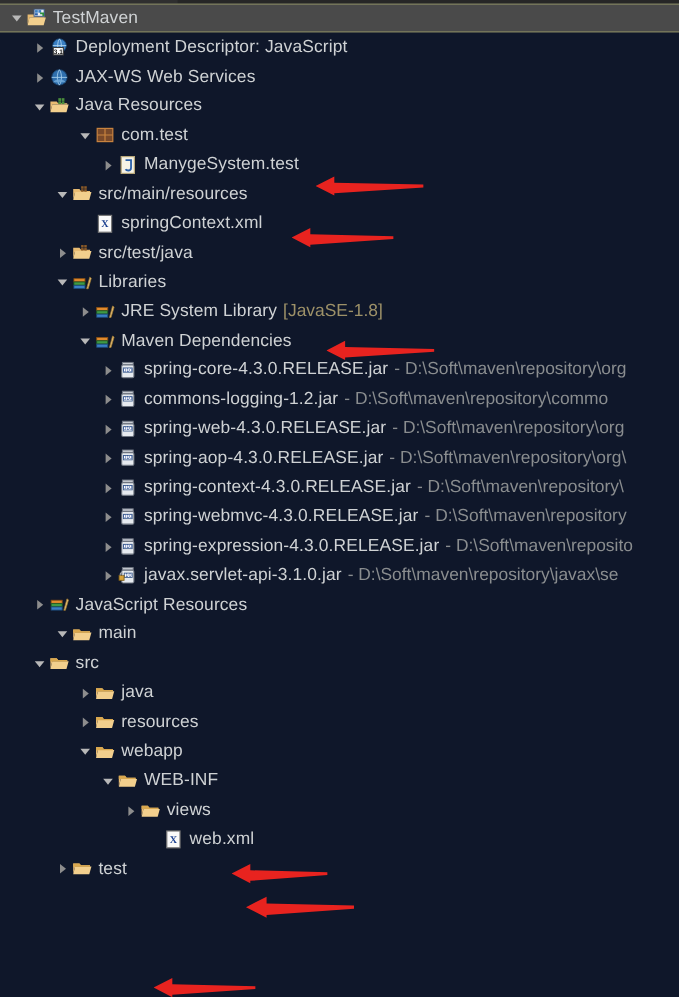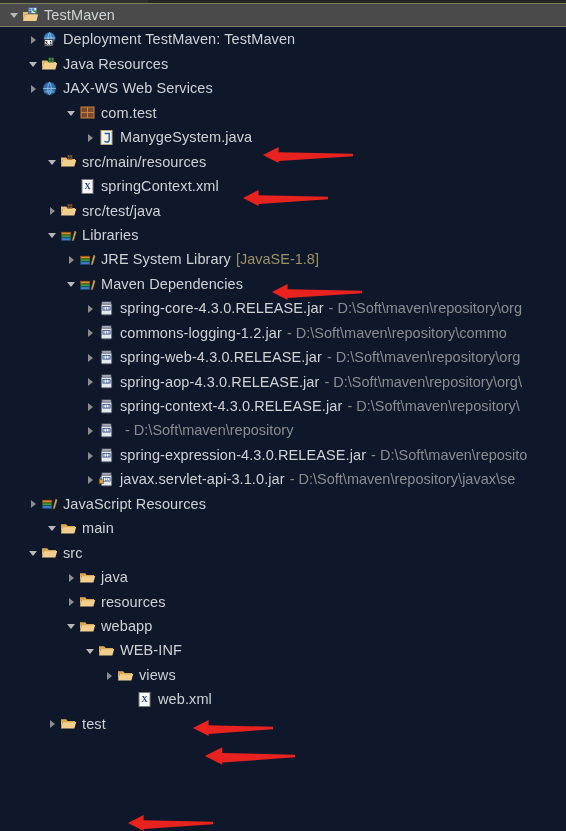--- a/index.html
+++ b/index.html
@@ -111,71 +111,71 @@
         <span class="indent" style="width: 27px;"></span>
         <span class="twisty collapsed"></span>
         <span class="icon">
           <svg width="17" height="17" viewBox="0 0 17 17">
             <circle cx="8.6" cy="7" r="5.6" fill="#3a7fc4" stroke="#1c4c7c" stroke-width="0.8"></circle>
             <path d="M3 7h11.2M8.6 1.4c2 2.4 2 8.8 0 11.2M8.6 1.4c-2 2.4-2 8.8 0 11.2" fill="none" stroke="#b9dcf5" stroke-width="0.7"></path>
             <rect x="3.4" y="8.6" width="8.4" height="6.2" fill="#ffffff" stroke="#3a3a3a" stroke-width="0.9"></rect>
             <text x="7.6" y="13.6" font-size="5.4" font-family="Liberation Sans, sans-serif" font-weight="bold" fill="#111" text-anchor="middle">3.1</text>
           </svg>
         </span>
-        <span class="label">Deployment TestMaven: TestMaven</span>
+        <span class="label">Deployment Descriptor: JavaScript</span>
+      </div>
+      <div class="row">
+        <span class="indent" style="width: 27px;"></span>
+        <span class="twisty collapsed"></span>
+        <span class="icon">
+          <svg width="17" height="17" viewBox="0 0 17 17">
+            <circle cx="8.5" cy="8.5" r="6.4" fill="#2f6fae" stroke="#1b4570" stroke-width="0.8"></circle>
+            <path d="M2.1 8.5h12.8M8.5 2.1c2.3 2.8 2.3 9.9 0 12.8M8.5 2.1c-2.3 2.8-2.3 9.9 0 12.8" fill="none" stroke="#a9d2ef" stroke-width="0.7"></path>
+            <path d="M3 12.5c2.6-3.4 8.4-3.4 11 0" fill="#6fa8d8" opacity="0.85"></path>
+          </svg>
+        </span>
+        <span class="label">JAX-WS Web Services</span>
       </div>
       <div class="row">
         <span class="indent" style="width: 27px;"></span>
         <span class="twisty expanded"></span>
         <span class="icon">
           <svg width="17" height="17" viewBox="0 0 17 17">
             <path d="M1 4.5h5.2l1.3 1.6H15v1H2.6L1 13.2z" fill="#e8bb72"></path>
             <path d="M2.6 7.1h13.6L14.4 13.6H1z" fill="#f2cf8d"></path>
             <rect x="7.6" y="1.8" width="2.3" height="2.3" fill="#4a8f3c"></rect>
             <rect x="10.4" y="1.8" width="2.3" height="2.3" fill="#4a8f3c"></rect>
             <rect x="7.6" y="4.4" width="2.3" height="2.3" fill="#4a8f3c"></rect>
             <rect x="10.4" y="4.4" width="2.3" height="2.3" fill="#4a8f3c"></rect>
           </svg>
         </span>
         <span class="label">Java Resources</span>
       </div>
       <div class="row">
-        <span class="indent" style="width: 27px;"></span>
-        <span class="twisty collapsed"></span>
-        <span class="icon">
-          <svg width="17" height="17" viewBox="0 0 17 17">
-            <circle cx="8.5" cy="8.5" r="6.4" fill="#2f6fae" stroke="#1b4570" stroke-width="0.8"></circle>
-            <path d="M2.1 8.5h12.8M8.5 2.1c2.3 2.8 2.3 9.9 0 12.8M8.5 2.1c-2.3 2.8-2.3 9.9 0 12.8" fill="none" stroke="#a9d2ef" stroke-width="0.7"></path>
-            <path d="M3 12.5c2.6-3.4 8.4-3.4 11 0" fill="#6fa8d8" opacity="0.85"></path>
-          </svg>
-        </span>
-        <span class="label">JAX-WS Web Services</span>
-      </div>
-      <div class="row">
         <span class="indent" style="width: 65px;"></span>
         <span class="twisty expanded"></span>
         <span class="icon">
           <svg width="17" height="17" viewBox="0 0 17 17">
             <rect x="2" y="3" width="13" height="11" fill="#7a4a2a" stroke="#c8833f" stroke-width="1"></rect>
             <line x1="8.5" y1="3" x2="8.5" y2="14" stroke="#c8833f" stroke-width="1"></line>
             <line x1="2" y1="8.5" x2="15" y2="8.5" stroke="#c8833f" stroke-width="1"></line>
           </svg>
         </span>
         <span class="label">com.test</span>
       </div>
       <div class="row">
         <span class="indent" style="width: 84px;"></span>
         <span class="twisty collapsed"></span>
         <span class="icon">
           <svg width="17" height="17" viewBox="0 0 17 17">
             <rect x="3" y="1.5" width="11" height="14" fill="#f6f3e6" stroke="#b9a87a" stroke-width="1"></rect>
             <path d="M6.6 4.5h4.6v6.2c0 1.5-1 2.4-2.4 2.4-1 0-1.8-.4-2.2-1" fill="none" stroke="#2a5fa8" stroke-width="1.5"></path>
           </svg>
         </span>
-        <span class="label">ManygeSystem.java</span>
+        <span class="label">ManygeSystem.test</span>
       </div>
       <div class="row">
         <span class="indent" style="width: 46px;"></span>
         <span class="twisty expanded"></span>
         <span class="icon">
           <svg width="17" height="17" viewBox="0 0 17 17">
             <path d="M1 4.5h5.2l1.3 1.6H15v1H2.6L1 13.2z" fill="#e8bb72"></path>
             <path d="M2.6 7.1h13.6L14.4 13.6H1z" fill="#f2cf8d"></path>
             <rect x="7.6" y="2.2" width="2.1" height="2.1" fill="#8a5a28"></rect>
             <rect x="10.2" y="2.2" width="2.1" height="2.1" fill="#8a5a28"></rect>
@@ -325,20 +325,21 @@
         <span class="indent" style="width: 84px;"></span>
         <span class="twisty collapsed"></span>
         <span class="icon">
           <svg width="17" height="17" viewBox="0 0 17 17">
             <rect x="4" y="2" width="9" height="2" fill="#c9cdd4" stroke="#6d7480" stroke-width="0.8"></rect>
             <rect x="3.4" y="4.2" width="10.2" height="10.6" rx="1.2" fill="#e6eaef" stroke="#6d7480" stroke-width="0.9"></rect>
             <rect x="4.8" y="6.6" width="7.4" height="3.6" fill="#ffffff" stroke="#3a5a8a" stroke-width="0.7"></rect>
             <text x="8.5" y="9.7" font-size="4.6" font-family="Liberation Sans, sans-serif" fill="#1a3f8f" text-anchor="middle">010</text>
           </svg>
         </span>
+        <span class="label">spring-webmvc-4.3.0.RELEASE.jar</span>
         <span class="suffix">- D:\Soft\maven\repository</span>
       </div>
       <div class="row">
         <span class="indent" style="width: 84px;"></span>
         <span class="twisty collapsed"></span>
         <span class="icon">
           <svg width="17" height="17" viewBox="0 0 17 17">
             <rect x="4" y="2" width="9" height="2" fill="#c9cdd4" stroke="#6d7480" stroke-width="0.8"></rect>
             <rect x="3.4" y="4.2" width="10.2" height="10.6" rx="1.2" fill="#e6eaef" stroke="#6d7480" stroke-width="0.9"></rect>
             <rect x="4.8" y="6.6" width="7.4" height="3.6" fill="#ffffff" stroke="#3a5a8a" stroke-width="0.7"></rect>

